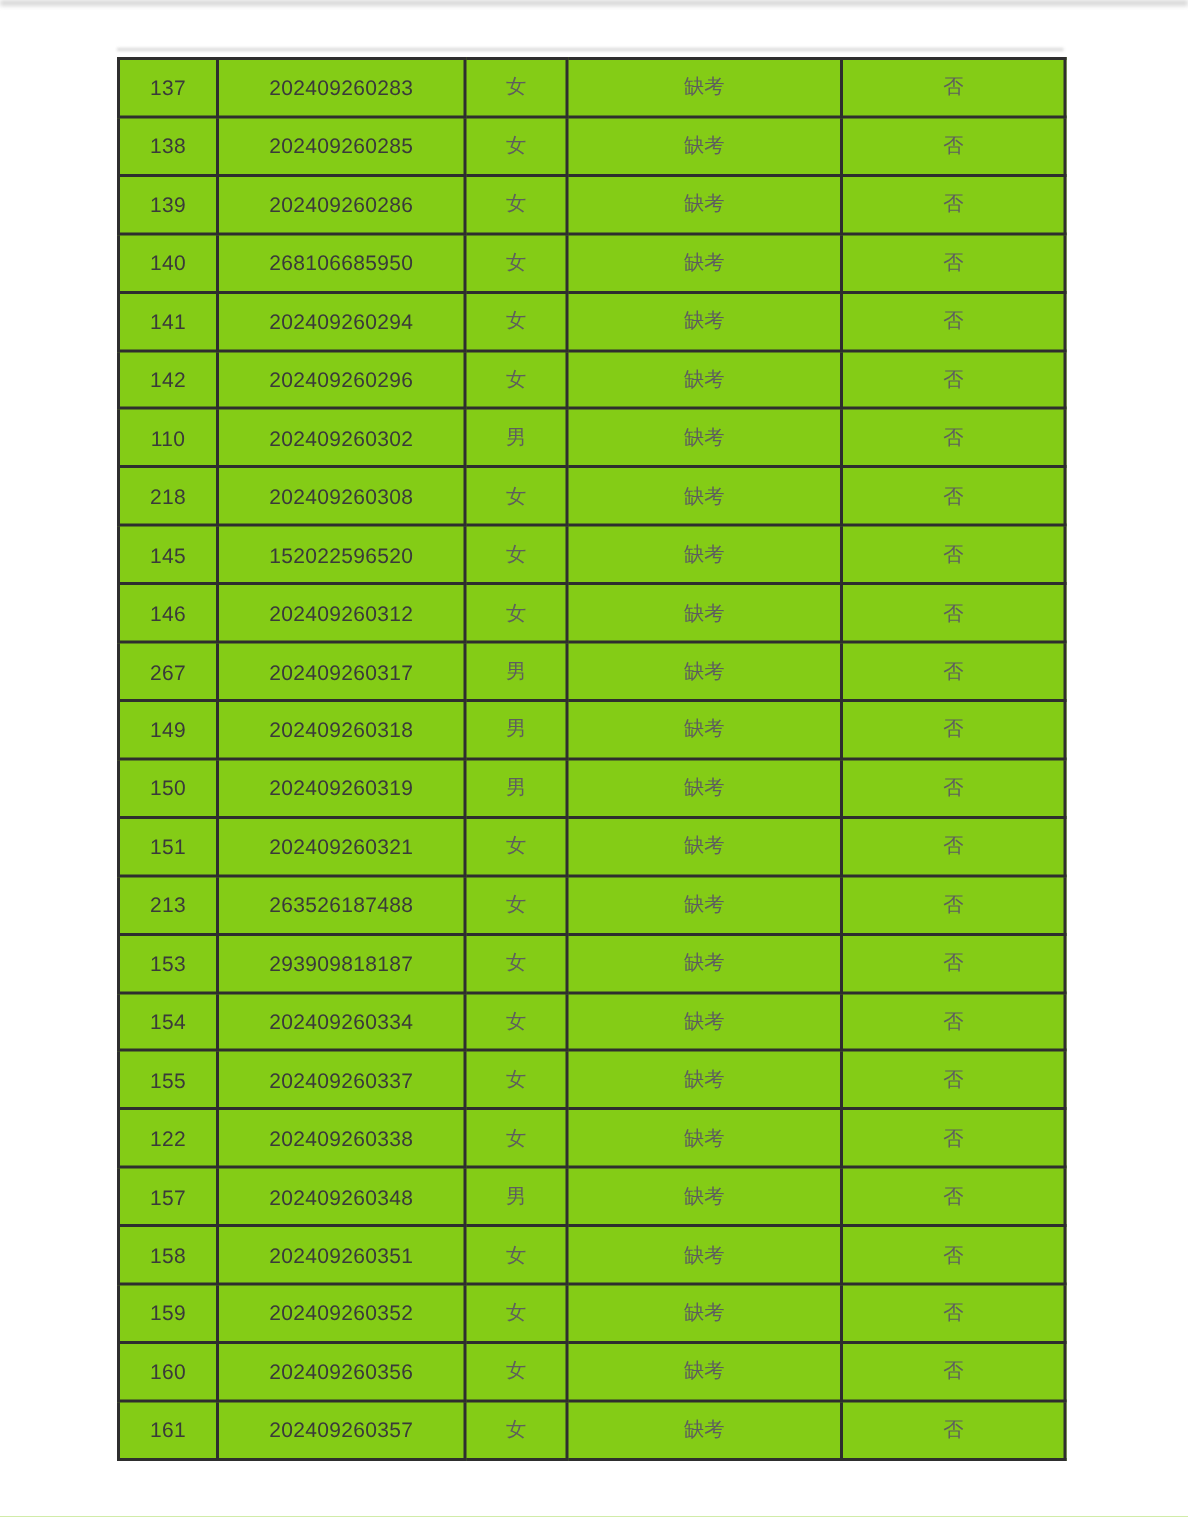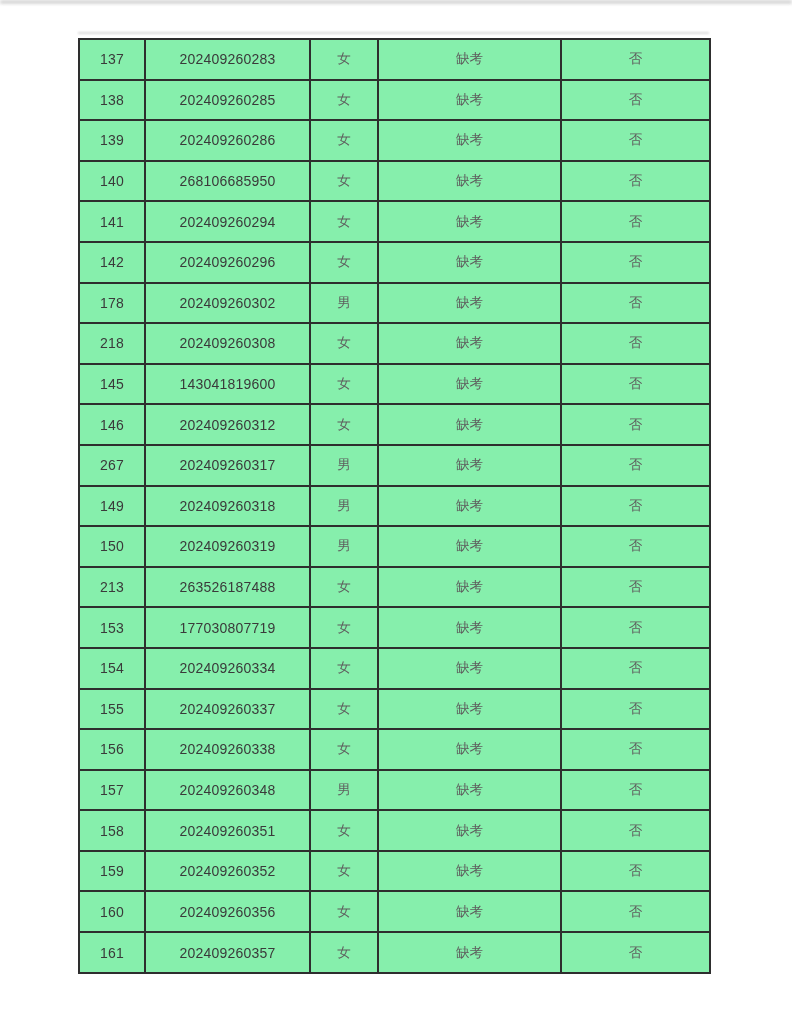--- a/index.html
+++ b/index.html
@@ -42,21 +42,21 @@
     opacity: 0.8;
   }
   table.roster {
     position: absolute;
     left: 78px;
     top: 38px;
     width: 631px;
     height: 936px;
     border-collapse: collapse;
     table-layout: fixed;
-    background: #86efac;
+    background: #84cc16;
   }
   table.roster td {
     border: 2px solid #2e2e2e;
     text-align: center;
     vertical-align: middle;
     padding: 0;
     overflow: hidden;
     white-space: nowrap;
   }
   td.col-index,
@@ -125,36 +125,36 @@
           <td class="col-flag">否</td>
         </tr>
         <tr>
           <td class="col-index">142</td>
           <td class="col-id">202409260296</td>
           <td class="col-gender">女</td>
           <td class="col-status">缺考</td>
           <td class="col-flag">否</td>
         </tr>
         <tr>
-          <td class="col-index">178</td>
+          <td class="col-index">110</td>
           <td class="col-id">202409260302</td>
           <td class="col-gender">男</td>
           <td class="col-status">缺考</td>
           <td class="col-flag">否</td>
         </tr>
         <tr>
           <td class="col-index">218</td>
           <td class="col-id">202409260308</td>
           <td class="col-gender">女</td>
           <td class="col-status">缺考</td>
           <td class="col-flag">否</td>
         </tr>
         <tr>
           <td class="col-index">145</td>
-          <td class="col-id">143041819600</td>
+          <td class="col-id">152022596520</td>
           <td class="col-gender">女</td>
           <td class="col-status">缺考</td>
           <td class="col-flag">否</td>
         </tr>
         <tr>
           <td class="col-index">146</td>
           <td class="col-id">202409260312</td>
           <td class="col-gender">女</td>
           <td class="col-status">缺考</td>
           <td class="col-flag">否</td>
@@ -174,49 +174,56 @@
           <td class="col-flag">否</td>
         </tr>
         <tr>
           <td class="col-index">150</td>
           <td class="col-id">202409260319</td>
           <td class="col-gender">男</td>
           <td class="col-status">缺考</td>
           <td class="col-flag">否</td>
         </tr>
         <tr>
+          <td class="col-index">151</td>
+          <td class="col-id">202409260321</td>
+          <td class="col-gender">女</td>
+          <td class="col-status">缺考</td>
+          <td class="col-flag">否</td>
+        </tr>
+        <tr>
           <td class="col-index">213</td>
           <td class="col-id">263526187488</td>
           <td class="col-gender">女</td>
           <td class="col-status">缺考</td>
           <td class="col-flag">否</td>
         </tr>
         <tr>
           <td class="col-index">153</td>
-          <td class="col-id">177030807719</td>
+          <td class="col-id">293909818187</td>
           <td class="col-gender">女</td>
           <td class="col-status">缺考</td>
           <td class="col-flag">否</td>
         </tr>
         <tr>
           <td class="col-index">154</td>
           <td class="col-id">202409260334</td>
           <td class="col-gender">女</td>
           <td class="col-status">缺考</td>
           <td class="col-flag">否</td>
         </tr>
         <tr>
           <td class="col-index">155</td>
           <td class="col-id">202409260337</td>
           <td class="col-gender">女</td>
           <td class="col-status">缺考</td>
           <td class="col-flag">否</td>
         </tr>
         <tr>
-          <td class="col-index">156</td>
+          <td class="col-index">122</td>
           <td class="col-id">202409260338</td>
           <td class="col-gender">女</td>
           <td class="col-status">缺考</td>
           <td class="col-flag">否</td>
         </tr>
         <tr>
           <td class="col-index">157</td>
           <td class="col-id">202409260348</td>
           <td class="col-gender">男</td>
           <td class="col-status">缺考</td>

